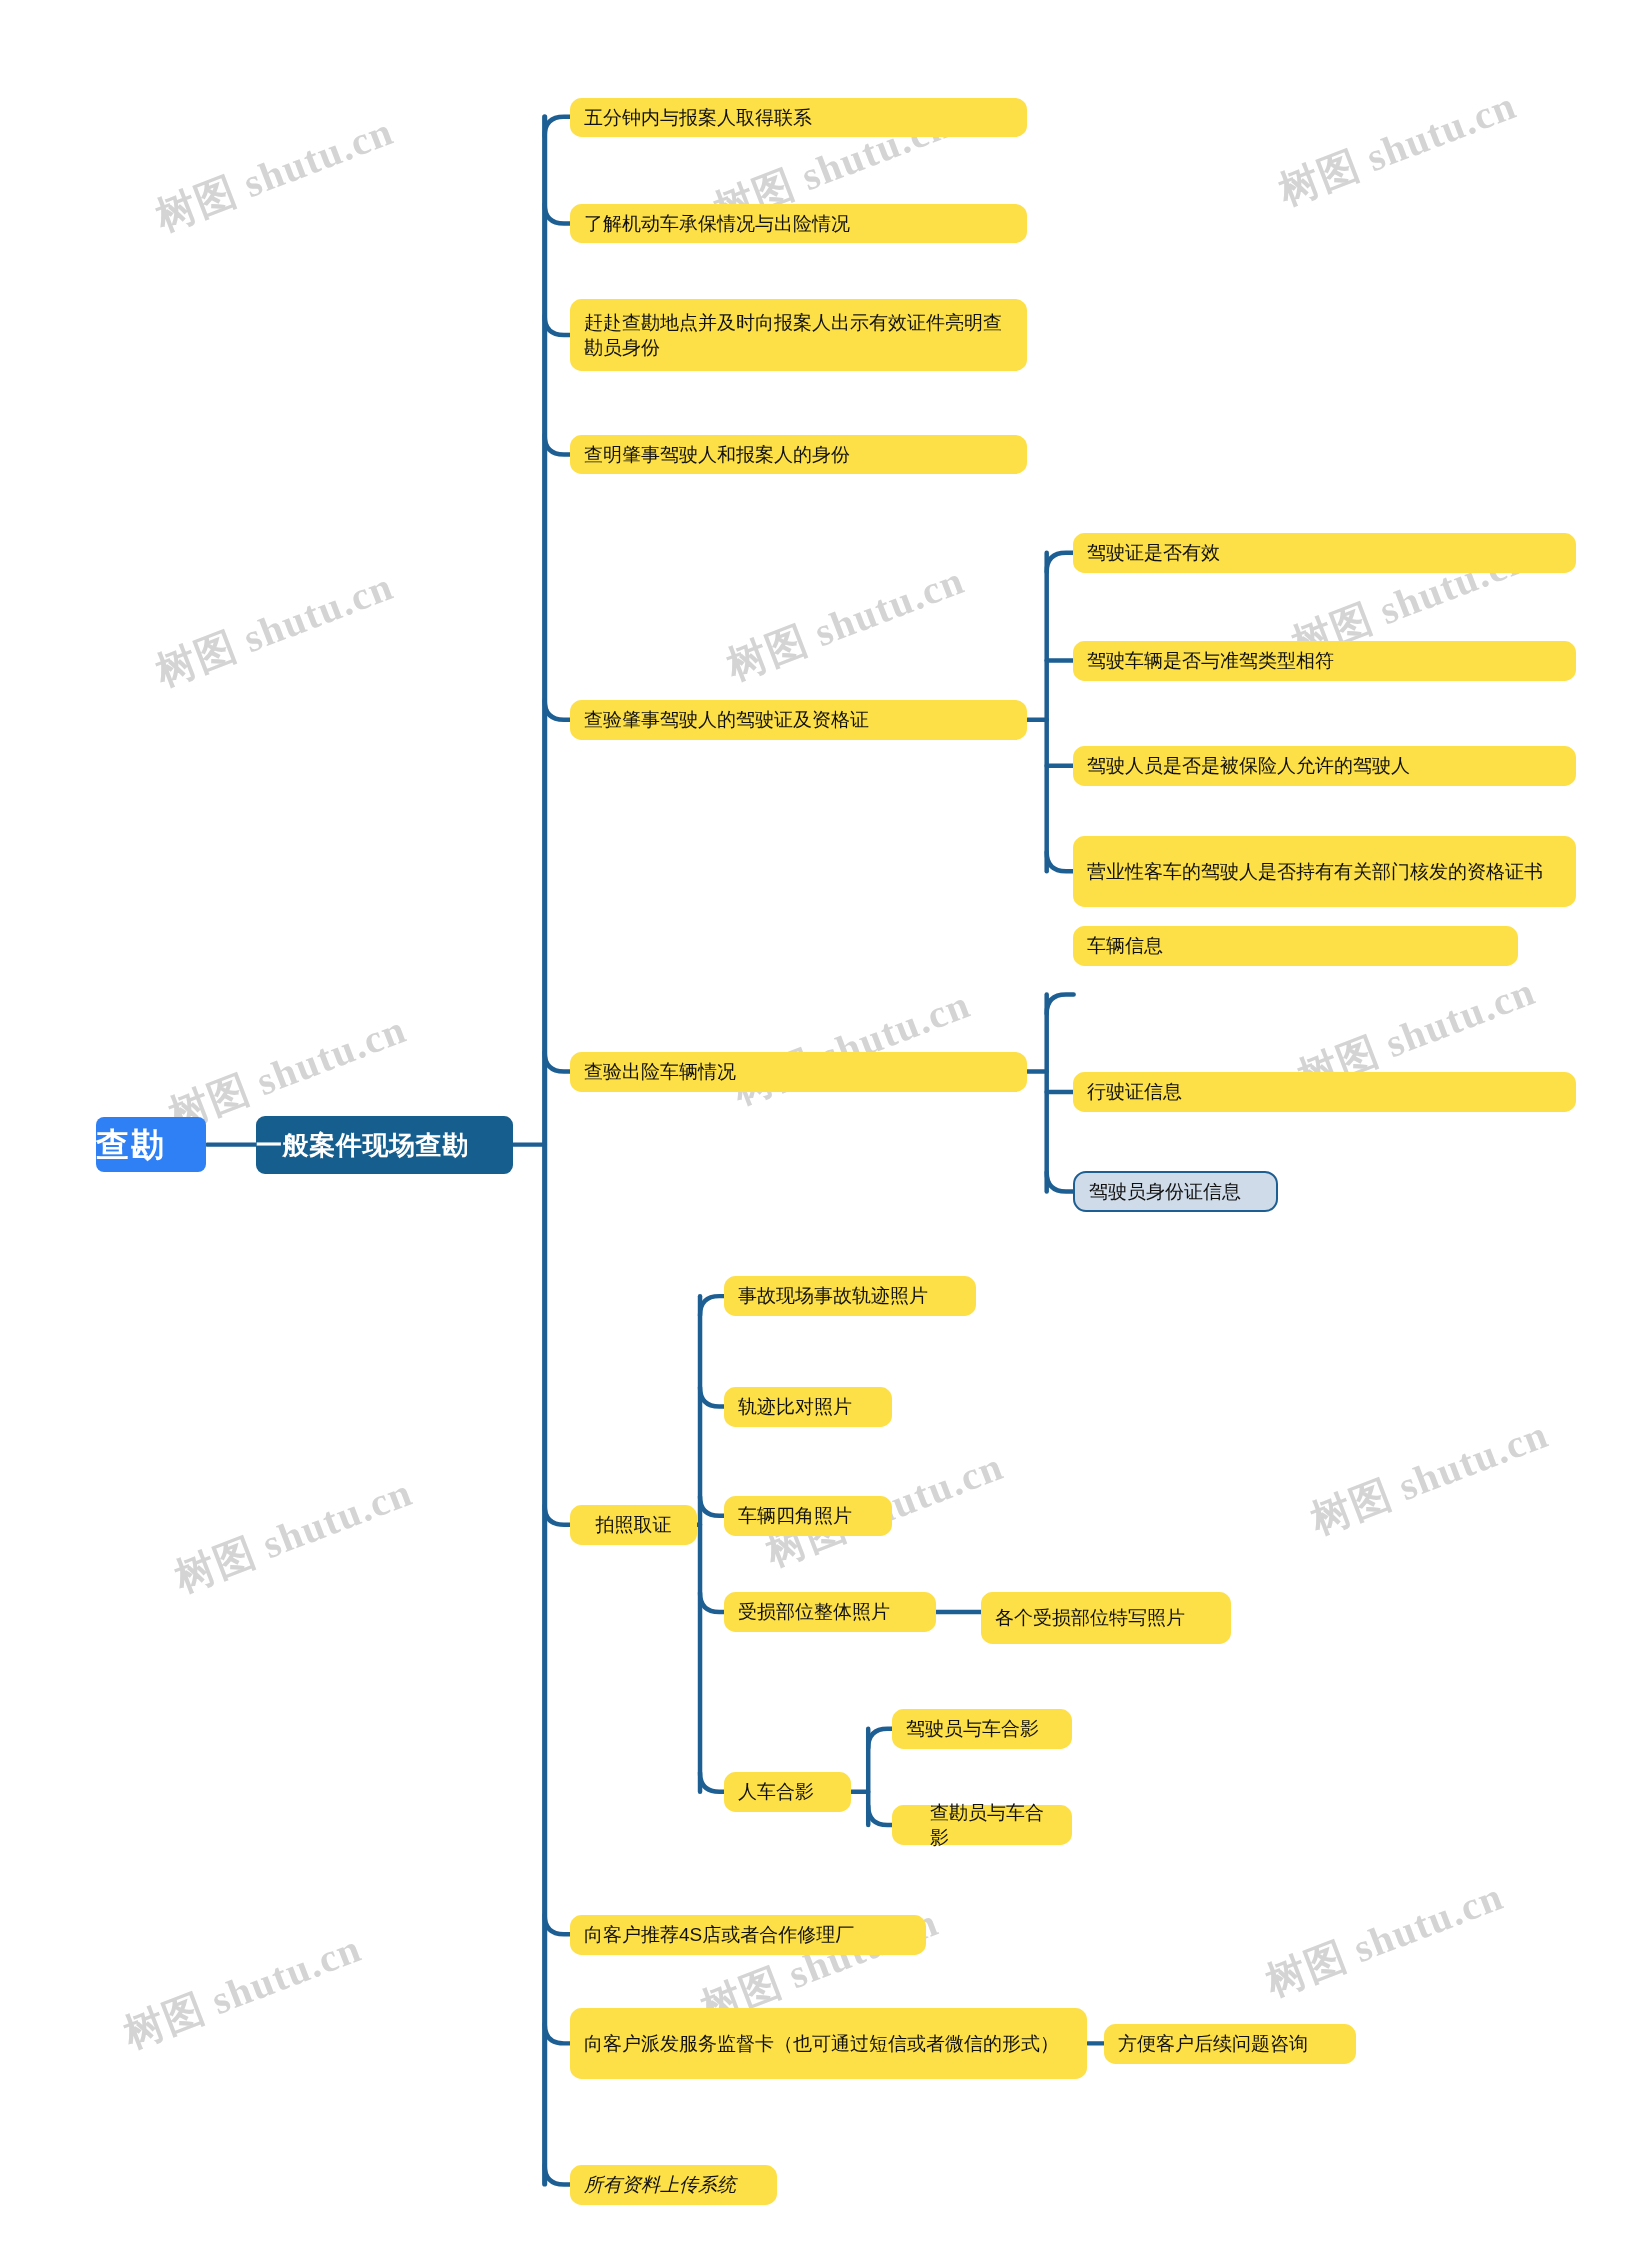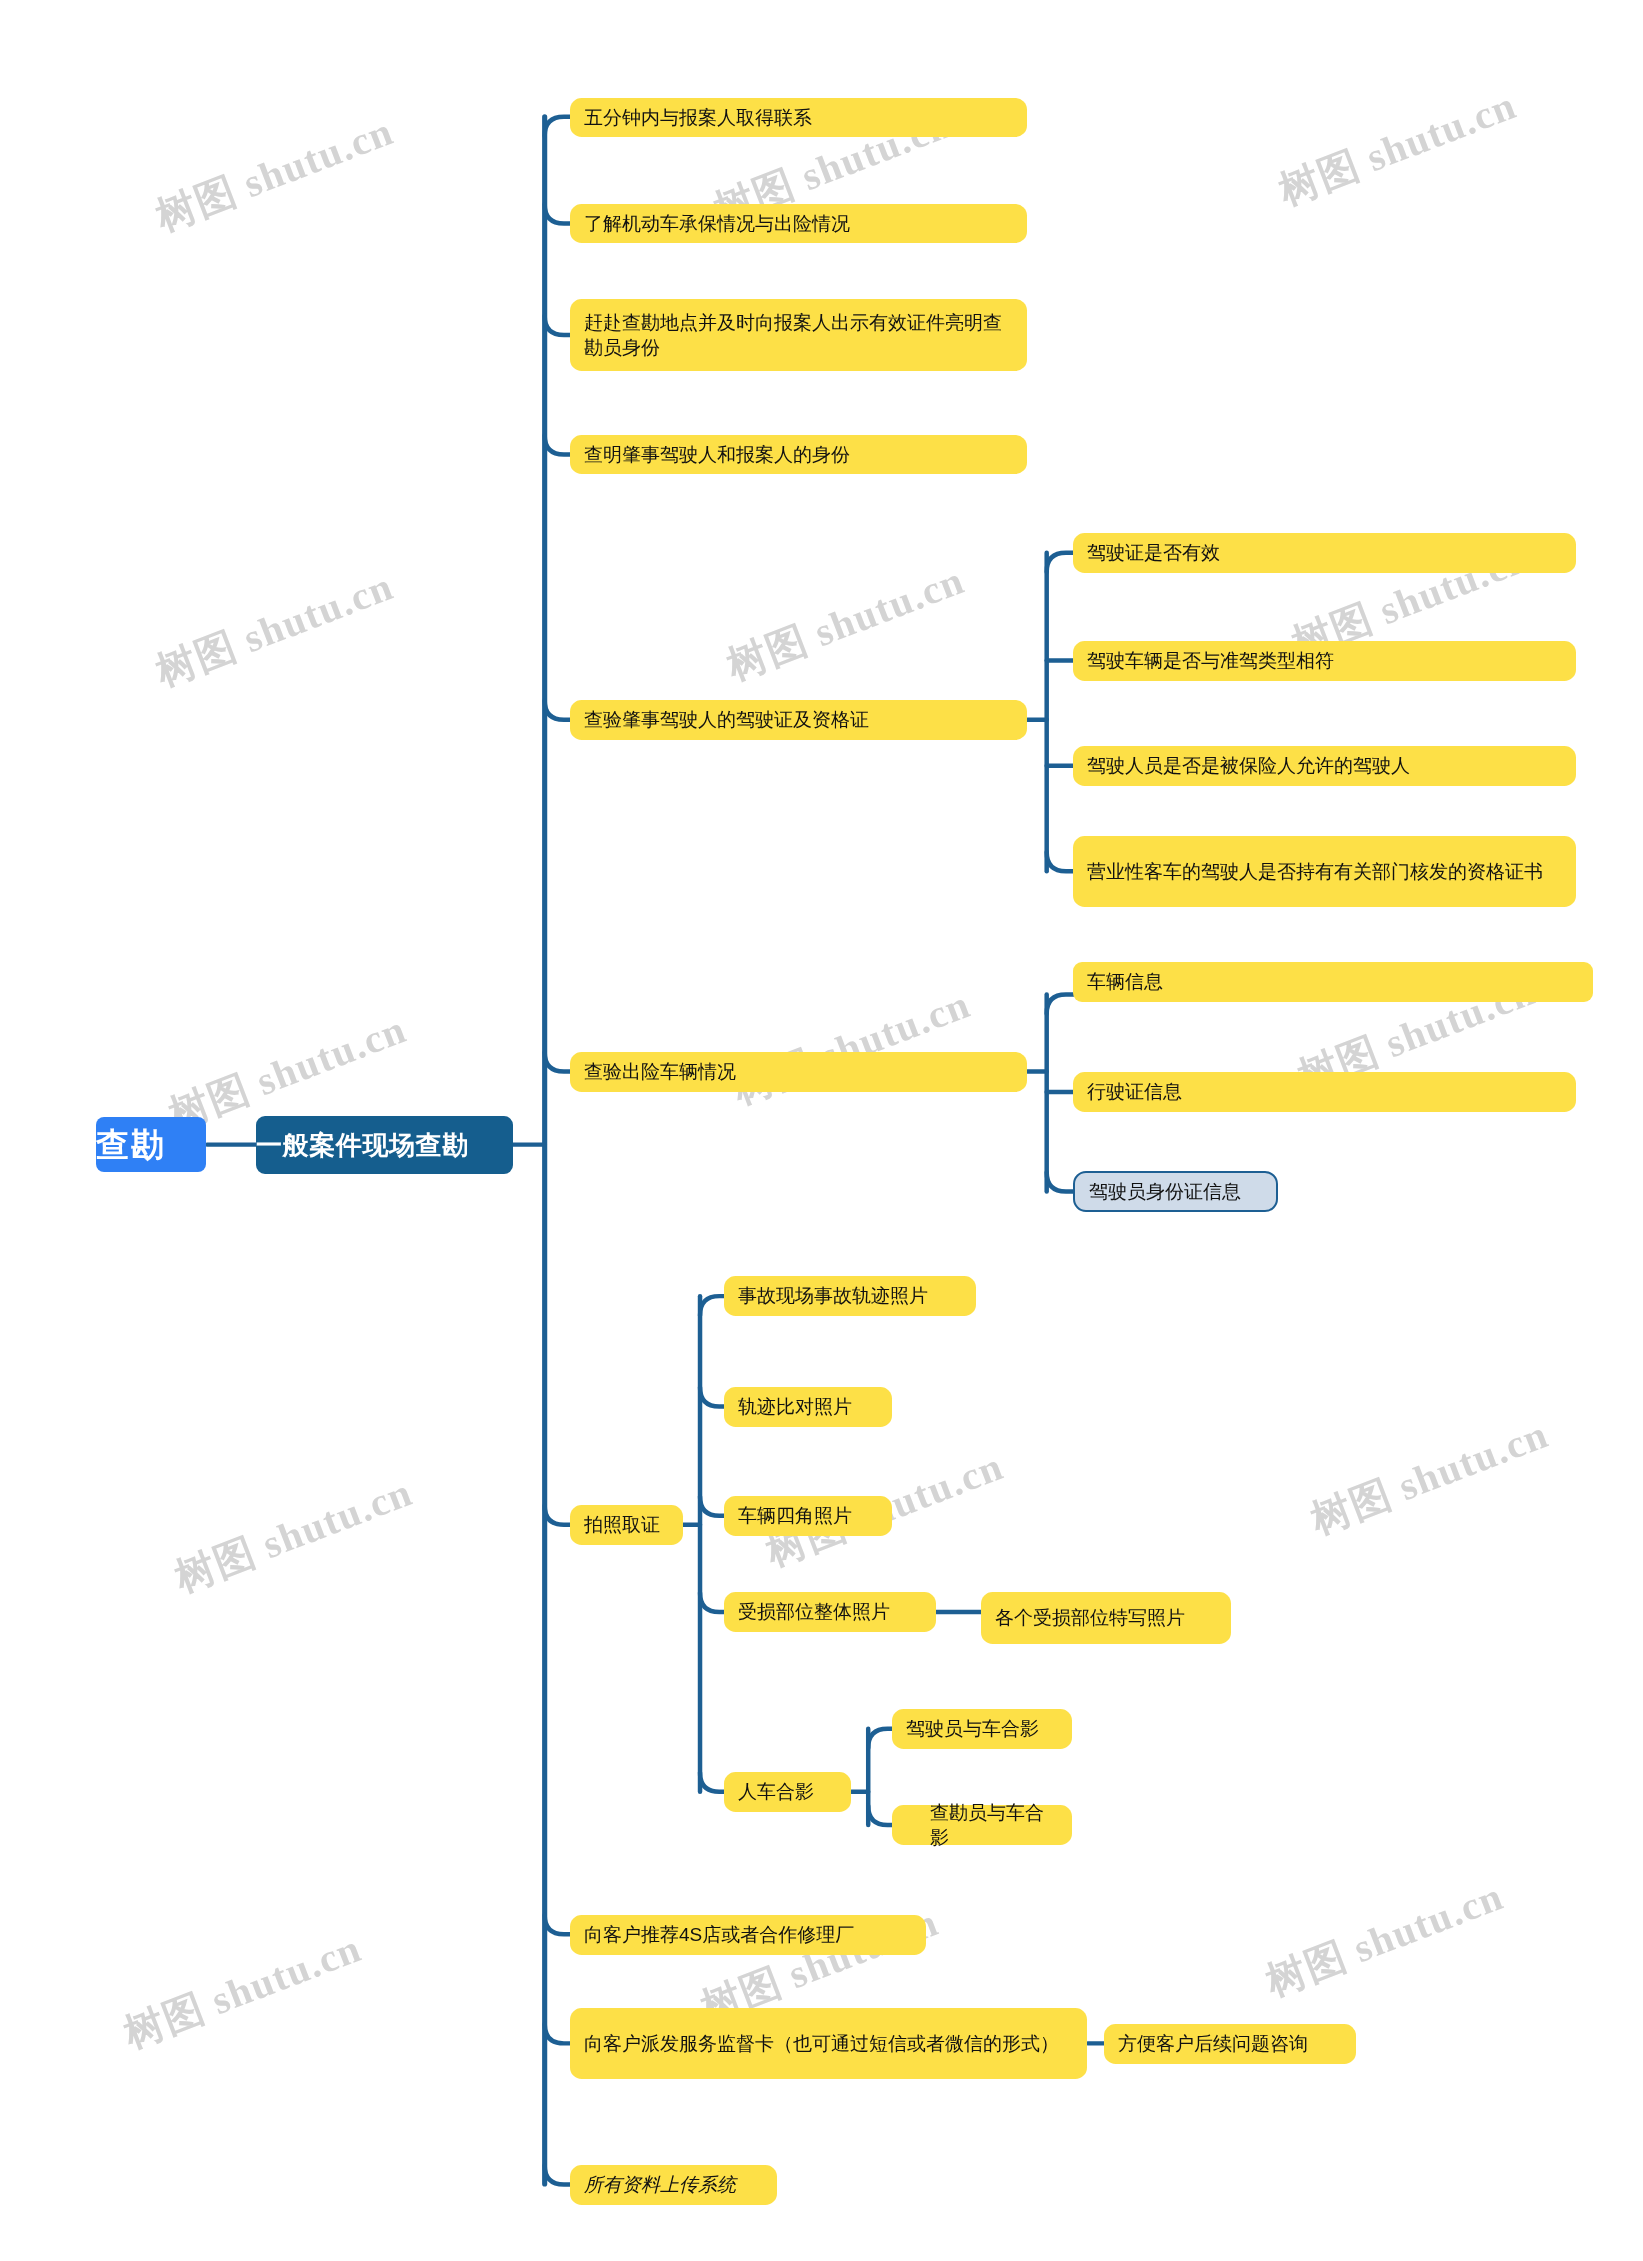--- a/index.html
+++ b/index.html
@@ -191,33 +191,33 @@
   </div>
 
   <div class="node leaf" style="left:1073px;top:836px;width:503px;height:71px;">
     <span>营业性客车的驾驶人是否持有有关部门核发的资格证书</span>
   </div>
 
   <div class="node leaf" style="left:570px;top:1052px;width:457px;height:40px;">
     <span>查验出险车辆情况</span>
   </div>
 
-  <div class="node leaf" style="left:1073px;top:962px;width:520px;height:40px;border-radius:9px;">
+  <div class="node leaf" style="left:1073px;top:926px;width:445px;height:40px;">
     <span>车辆信息</span>
   </div>
 
   <div class="node leaf" style="left:1073px;top:1072px;width:503px;height:40px;">
     <span>行驶证信息</span>
   </div>
 
   <div class="node leaf sel" style="left:1073px;top:1171px;width:205px;height:41px;">
     <span>驾驶员身份证信息</span>
   </div>
 
-  <div class="node leaf" style="left:570px;top:1505px;width:113px;height:40px;">
+  <div class="node leaf" style="left:570px;top:1505px;width:127px;height:40px;text-align:center;">
     <span>拍照取证</span>
   </div>
 
   <div class="node leaf" style="left:724px;top:1276px;width:252px;height:40px;">
     <span>事故现场事故轨迹照片</span>
   </div>
 
   <div class="node leaf" style="left:724px;top:1387px;width:168px;height:40px;">
     <span>轨迹比对照片</span>
   </div>

